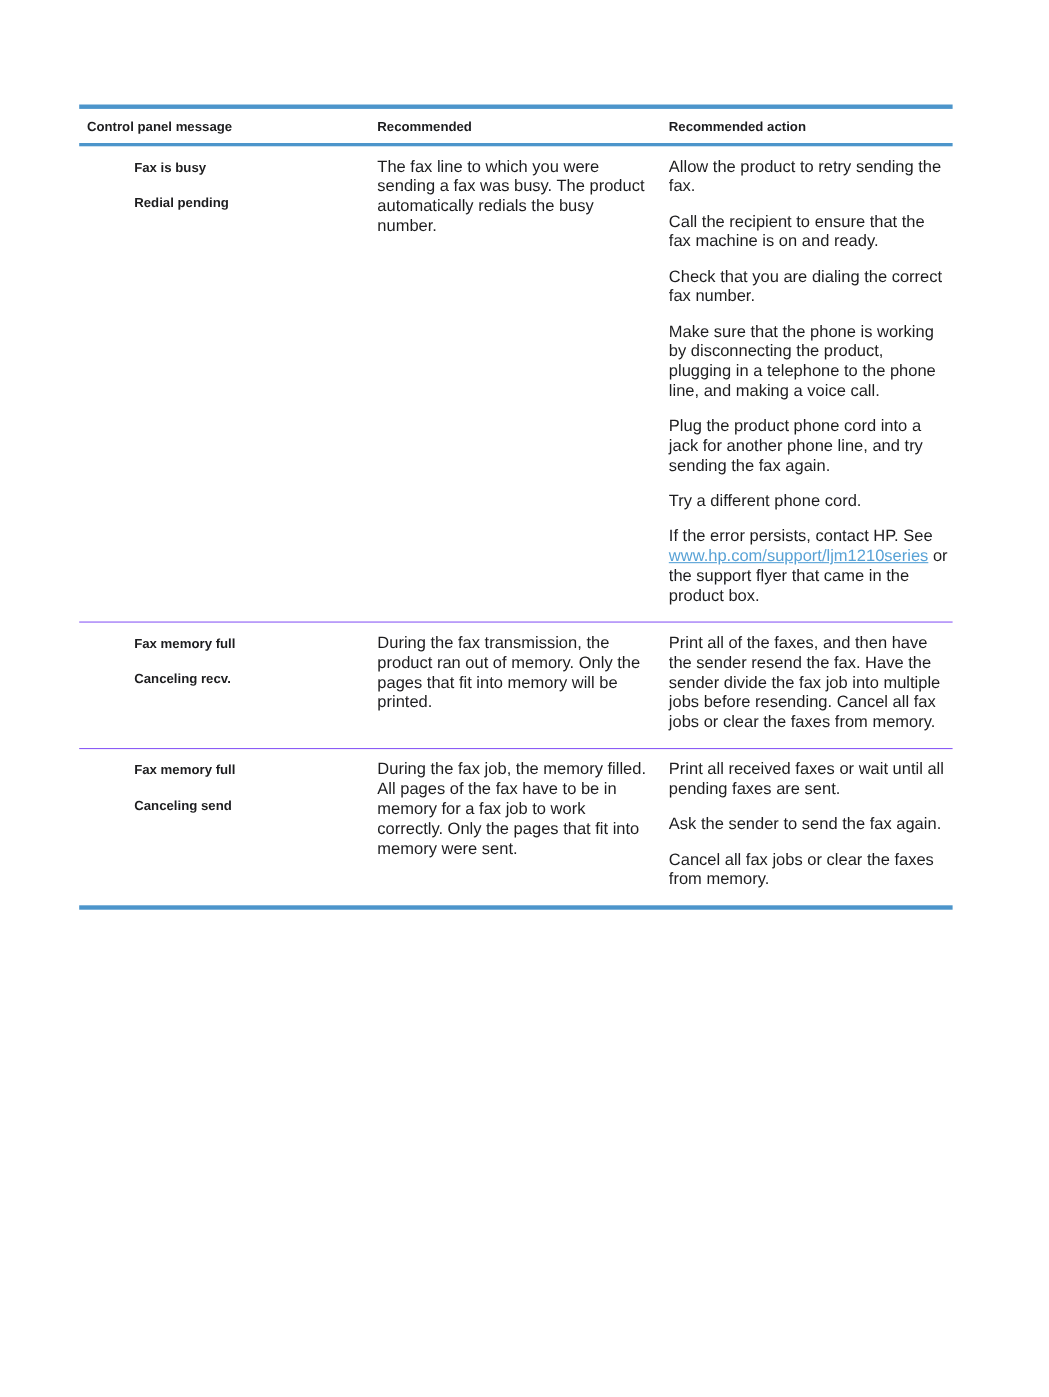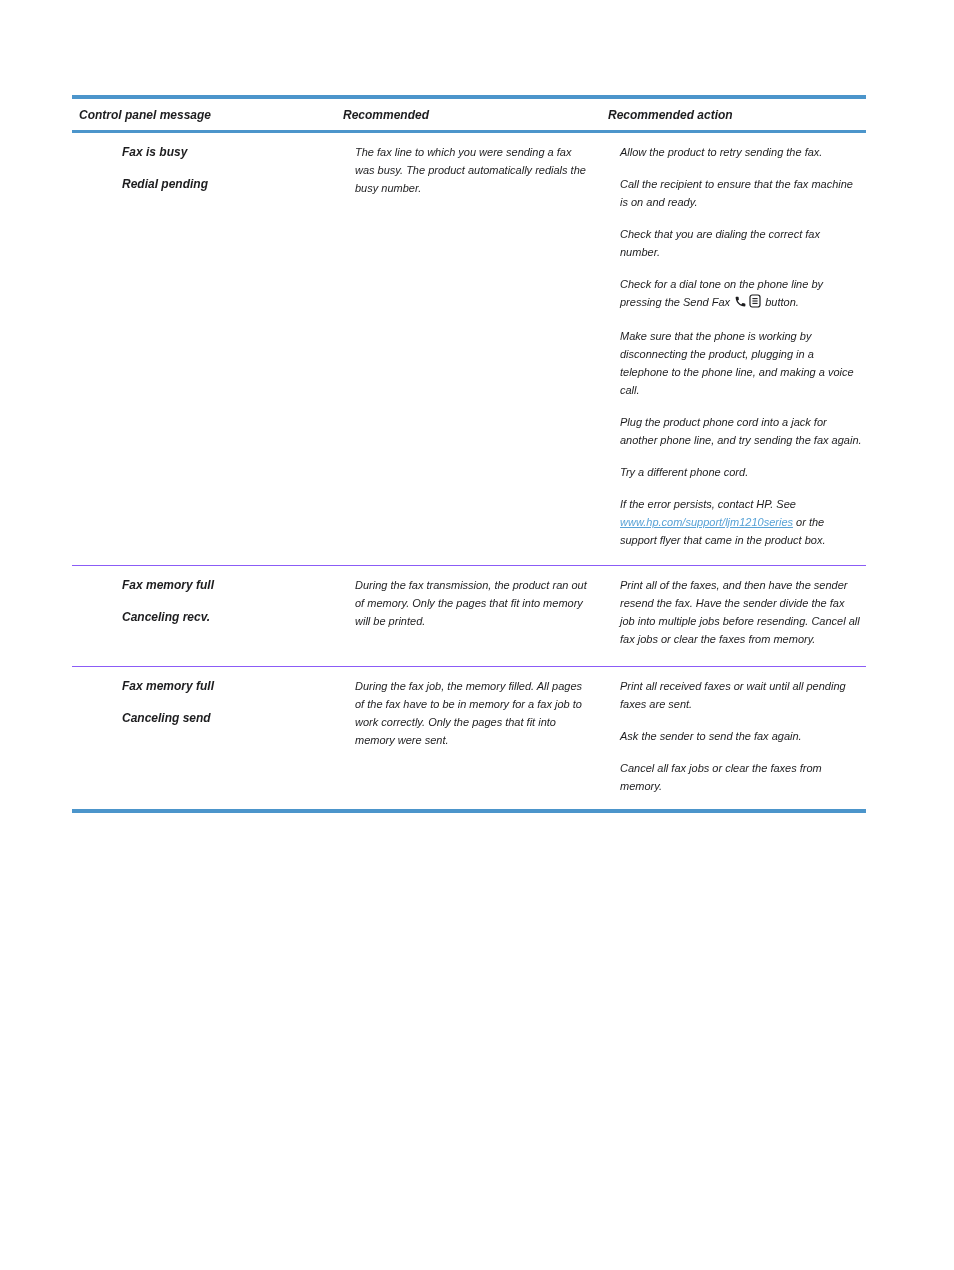--- a/index.html
+++ b/index.html
@@ -4,21 +4,20 @@
 <style>
   * { margin:0; padding:0; box-sizing:border-box; }
   html,body { background:#ffffff; }
   .page {
     position:relative;
     width:954px; height:1002px;
     background:#ffffff;
     font-family:"Liberation Sans", sans-serif;
     color:#1d1d1f;
     overflow:hidden;
-    font-style:italic;
   }
   .msg-table {
     position:absolute;
     left:72px; top:95px; width:794px;
     border-top:4px solid #4c95cb;
     border-bottom:4px solid #4c95cb;
   }
   .grid-row {
     display:grid;
     grid-template-columns:271px 265px 258px;
@@ -41,23 +40,23 @@
   .c2 { padding-right:14px; }
   .c3 { padding-right:4px; }
   .c1 p {
     font-weight:bold;
     font-size:12px;
     line-height:18px;
     margin:0 0 14px 0;
     padding-left:43px;
   }
   .c2 p, .c3 p {
-    font-size:11px;
+    font-size:15px;
     line-height:18px;
-    margin:0 0 14px 12px;
+    margin:0 0 14px 0;
   }
   .link {
     color:#58a2d6;
     text-decoration:underline;
     cursor:pointer;
   }
   .inline-icon {
     display:inline-block;
     vertical-align:-2px;
     margin:0 1px;
@@ -91,28 +90,20 @@
         <p>Fax is busy</p>
         <p>Redial pending</p>
       </div>
       <div class="c2">
         <p>The fax line to which you were sending a fax was busy. The product automatically redials the busy number.</p>
       </div>
       <div class="c3">
         <p>Allow the product to retry sending the fax.</p>
         <p>Call the recipient to ensure that the fax machine is on and ready.</p>
         <p>Check that you are dialing the correct fax number.</p>
-        <p><span>Check for a dial tone on the phone line by pressing the Send Fax </span><span class="inline-icon"><svg width="13" height="13" viewBox="0 0 24 24">
-                <path fill="#1d1d1f" d="M6.62 10.79c1.44 2.83 3.76 5.14 6.59 6.59l2.2-2.2c.27-.27.67-.36 1.02-.24 1.12.37 2.33.57 3.57.57.55 0 1 .45 1 1V20c0 .55-.45 1-1 1-9.39 0-17-7.61-17-17 0-.55.45-1 1-1h3.5c.55 0 1 .45 1 1 0 1.25.2 2.45.57 3.57.11.35.03.74-.25 1.02l-2.2 2.2z"></path>
-              </svg></span><span class="inline-icon"><svg width="12" height="14" viewBox="0 0 12 14">
-                <rect x="1" y="1" width="10" height="12" rx="2.2" fill="none" stroke="#1d1d1f" stroke-width="1.2"></rect>
-                <line x1="3.4" y1="4.6" x2="8.6" y2="4.6" stroke="#1d1d1f" stroke-width="1.1"></line>
-                <line x1="3.4" y1="7" x2="8.6" y2="7" stroke="#1d1d1f" stroke-width="1.1"></line>
-                <line x1="3.4" y1="9.4" x2="8.6" y2="9.4" stroke="#1d1d1f" stroke-width="1.1"></line>
-              </svg></span><span> button.</span></p>
         <p>Make sure that the phone is working by disconnecting the product, plugging in a telephone to the phone line, and making a voice call.</p>
         <p>Plug the product phone cord into a jack for another phone line, and try sending the fax again.</p>
         <p>Try a different phone cord.</p>
         <p><span>If the error persists, contact HP. See </span><a class="link">www.hp.com/support/ljm1210series</a><span> or the support flyer that came in the product box.</span></p>
       </div>
     </div>
 
     <div class="grid-row body-row sep row2">
       <div class="c1">
         <p>Fax memory full</p>

